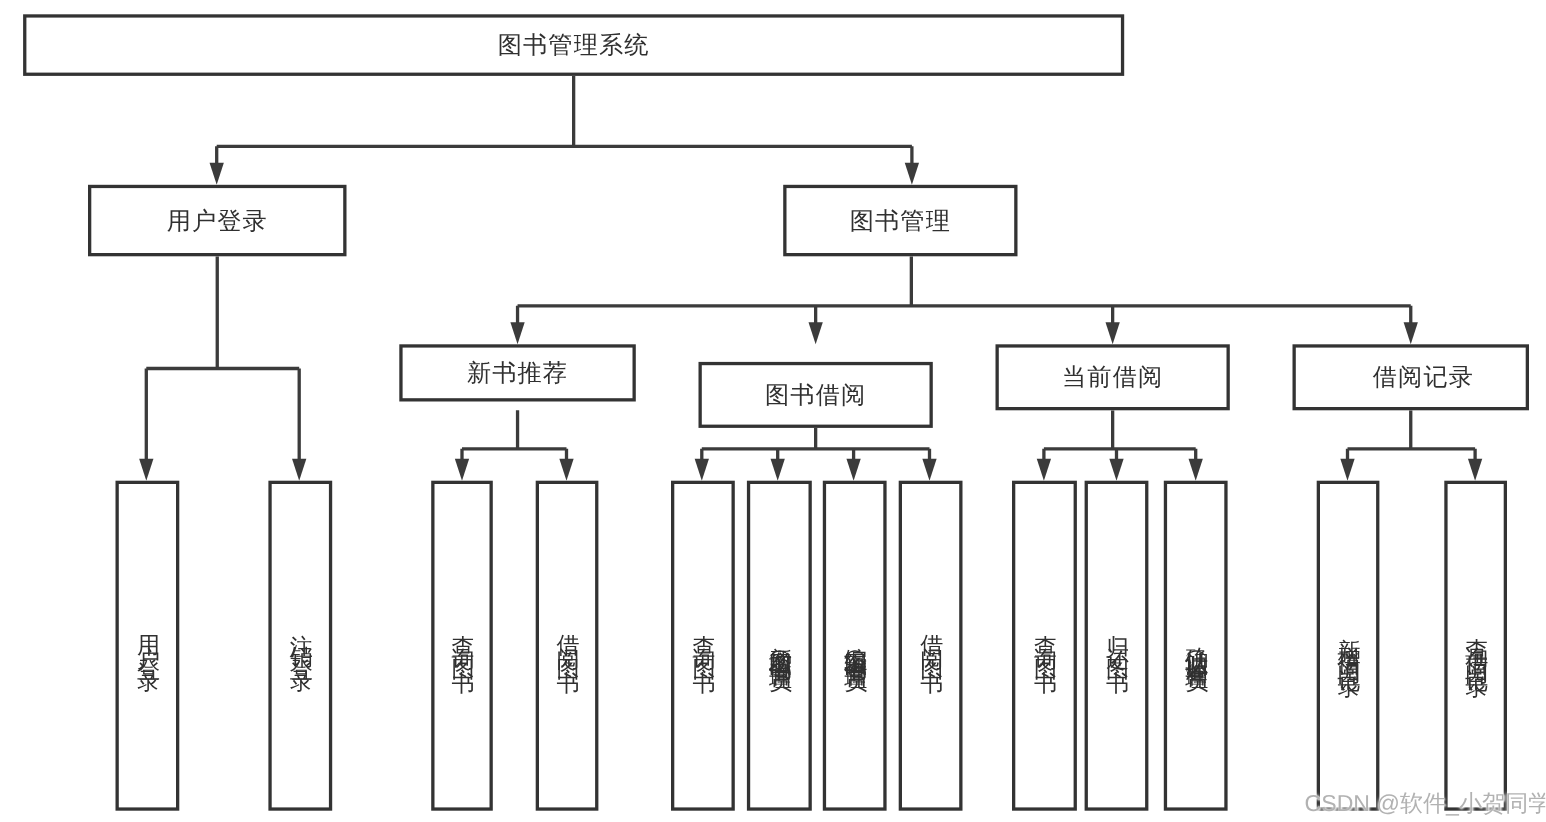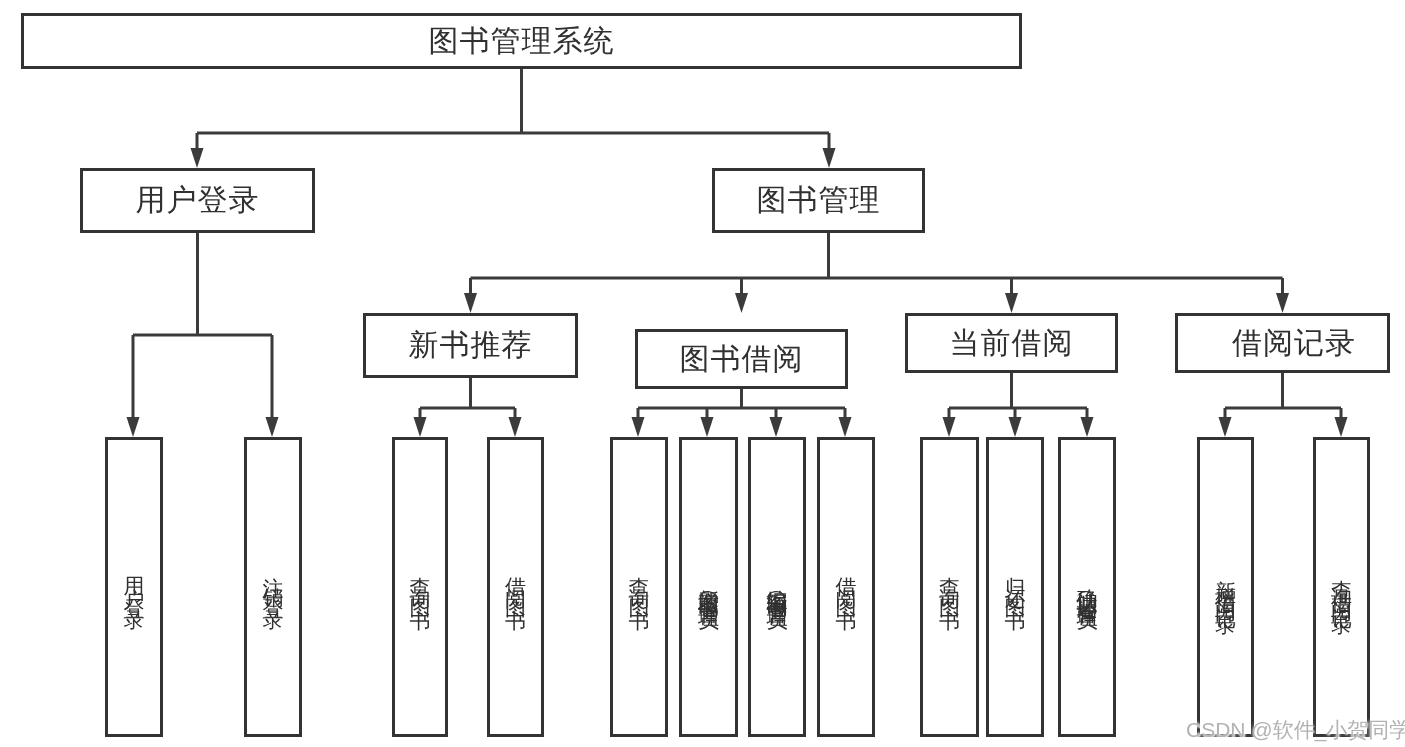--- a/index.html
+++ b/index.html
@@ -27,21 +27,21 @@
     border: 3px solid #333333;
     background: #ffffff;
     display: flex;
     align-items: center;
     justify-content: center;
     z-index: 2;
     color: #303030;
   }
   .node.root { border-width: 3px; }
   .hlabel {
-    font-size: 30px;
+    font-size: 22px;
     letter-spacing: 1px;
     white-space: nowrap;
   }
   .vlabel {
     writing-mode: vertical-rl;
     text-orientation: mixed;
     font-size: 21px;
     white-space: nowrap;
   }
   .v-short { letter-spacing: 11px; padding-bottom: 11px; }
@@ -108,21 +108,21 @@
     <span class="hlabel">图书管理系统</span>
   </div>
 
   <div class="node" style="left:80px; top:168px; width:235px; height:65px;">
     <span class="hlabel">用户登录</span>
   </div>
   <div class="node" style="left:712px; top:168px; width:213px; height:65px;">
     <span class="hlabel">图书管理</span>
   </div>
 
-  <div class="node" style="left:363px; top:313px; width:215px; height:65px;">
+  <div class="node" style="left:363px; top:313px; width:215px; height:52px;">
     <span class="hlabel">新书推荐</span>
   </div>
   <div class="node" style="left:635px; top:329px; width:213px; height:60px;text-align:center;">
     <span class="hlabel">图书借阅</span>
   </div>
   <div class="node" style="left:905px; top:313px; width:213px; height:60px;font-family:Liberation Mono, monospace;">
     <span class="hlabel">当前借阅</span>
   </div>
   <div class="node" style="left:1175px; top:313px; width:215px; height:60px;padding-left:23px;">
     <span class="hlabel">借阅记录</span>

